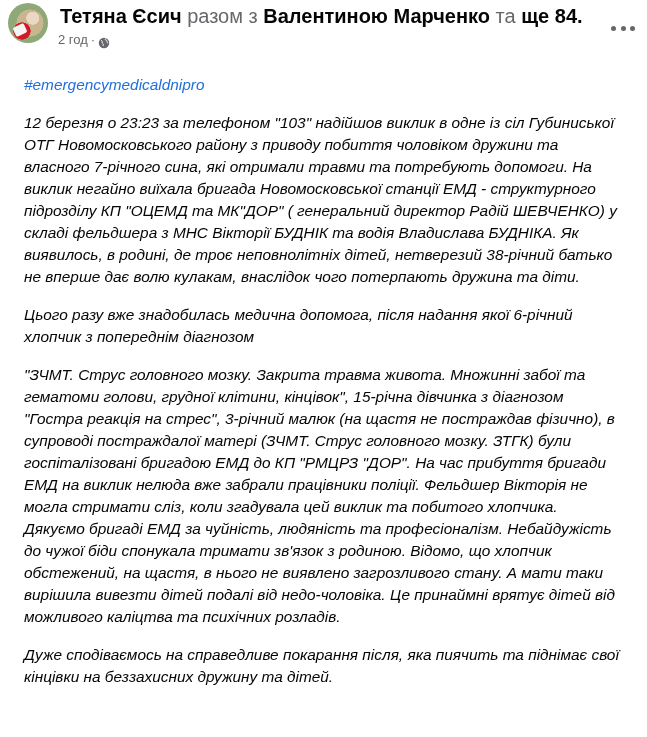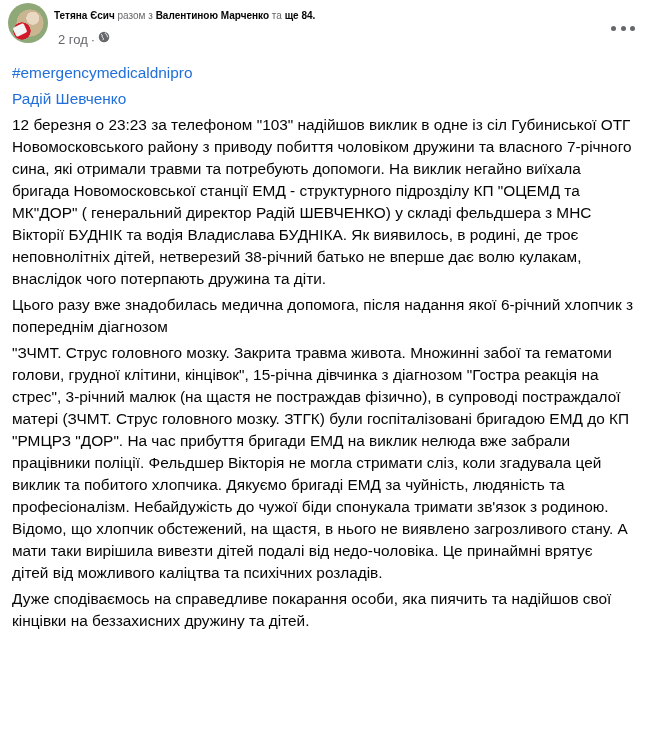--- a/index.html
+++ b/index.html
@@ -4,29 +4,29 @@
 <style>
   html, body { margin:0; padding:0; background:#ffffff; }
   body { width:647px; height:737px; overflow:hidden; font-family:"Liberation Sans", sans-serif; color:#050505; }
   .header { position:relative; height:58px; }
   .avatar { position:absolute; left:8px; top:3px; width:40px; height:40px; border-radius:50%;
     background: radial-gradient(circle at 62% 38%, #e9d9c2 0 18%, transparent 19%),
                 radial-gradient(circle at 35% 70%, #d2182a 0 22%, transparent 23%),
                 radial-gradient(circle at 55% 50%, #c9b590 0 45%, #8ea878 46% 100%);
     overflow:hidden; }
   .avatar .petal { position:absolute; left:6px; top:22px; width:12px; height:10px; background:#f4f4f4; transform:rotate(-25deg); border-radius:2px; }
-  .author-line { position:absolute; left:54px; top:6px; font-size:10px; line-height:20px; white-space:nowrap; }
+  .author-line { position:absolute; left:60px; top:6px; font-size:20px; line-height:20px; white-space:nowrap; }
   .author-line .strong { font-weight:700; color:#050505; }
   .author-line .muted { color:#65676b; }
-  .meta-line { position:absolute; left:58px; top:31px; font-size:13px; line-height:18px; color:#65676b; display:flex; align-items:flex-start; gap:3px; }
+  .meta-line { position:absolute; left:58px; top:31px; font-size:13px; line-height:18px; color:#65676b; display:flex; align-items:flex-end; gap:3px; }
   .globe { display:inline-block; width:12px; height:12px; }
   .more { position:absolute; right:12px; top:22px; width:24px; height:12px; display:flex; justify-content:space-between; align-items:center; }
   .more span { width:5px; height:5px; border-radius:50%; background:#65676b; display:block; }
   .content { padding:0 10px 0 8px; font-size:15.4px; line-height:22px; margin-top:4px; }
-  .content p { margin:4px; }
+  .content p { margin:16px;font-style:italic; }
   .link { color:#216fdb; }
 </style>
 </head>
 <body>
 
 <div class="header">
   <div class="avatar">
       <div class="petal"></div>
     </div>
   <div class="author-line">
@@ -46,18 +46,17 @@
   </div>
   <div class="more">
     <span></span>
     <span></span>
     <span></span>
   </div>
 </div>
 
 <div class="content">
   <p><span class="link">#emergencymedicaldnipro</span></p>
-  <p><span class="link">Радій Шевченко</span></p>
   <p>12 березня о 23:23 за телефоном "103" надійшов виклик в одне із сіл Губиниської ОТГ Новомосковського району з приводу побиття чоловіком дружини та власного 7-річного сина, які отримали травми та потребують допомоги. На виклик негайно виїхала бригада Новомосковської станції ЕМД - структурного підрозділу КП "ОЦЕМД та МК"ДОР" ( генеральний директор Радій ШЕВЧЕНКО) у складі фельдшера з МНС Вікторії БУДНІК та водія Владислава БУДНІКА. Як виявилось, в родині, де троє неповнолітніх дітей,  нетверезий 38-річний батько не вперше дає волю кулакам, внаслідок чого потерпають дружина та діти.</p>
   <p>Цього разу вже знадобилась медична допомога, після надання якої 6-річний хлопчик з попереднім діагнозом</p>
   <p>"ЗЧМТ. Струс головного мозку. Закрита травма живота. Множинні забої та гематоми голови, грудної клітини, кінцівок", 15-річна дівчинка з діагнозом "Гостра реакція на стрес", 3-річний малюк (на щастя не постраждав фізично), в супроводі постраждалої матері (ЗЧМТ. Струс головного мозку. ЗТГК) були госпіталізовані бригадою ЕМД до КП "РМЦРЗ "ДОР". На час прибуття бригади ЕМД на виклик нелюда вже забрали працівники поліції.  Фельдшер Вікторія не могла стримати сліз, коли згадувала цей виклик та побитого хлопчика. Дякуємо бригаді ЕМД за чуйність, людяність та професіоналізм. Небайдужість до чужої біди спонукала тримати зв'язок з родиною. Відомо, що хлопчик обстежений, на щастя, в нього не виявлено загрозливого стану. А мати таки вирішила вивезти дітей подалі від  недо-чоловіка. Це принаймні врятує дітей від можливого каліцтва та психічних розладів.</p>
-  <p>Дуже сподіваємось на справедливе покарання особи, яка пиячить та надійшов свої кінцівки на беззахисних дружину та дітей.</p>
+  <p>Дуже сподіваємось на справедливе покарання після, яка пиячить та піднімає свої кінцівки на беззахисних дружину та дітей.</p>
 </div>
 
 </body></html>

